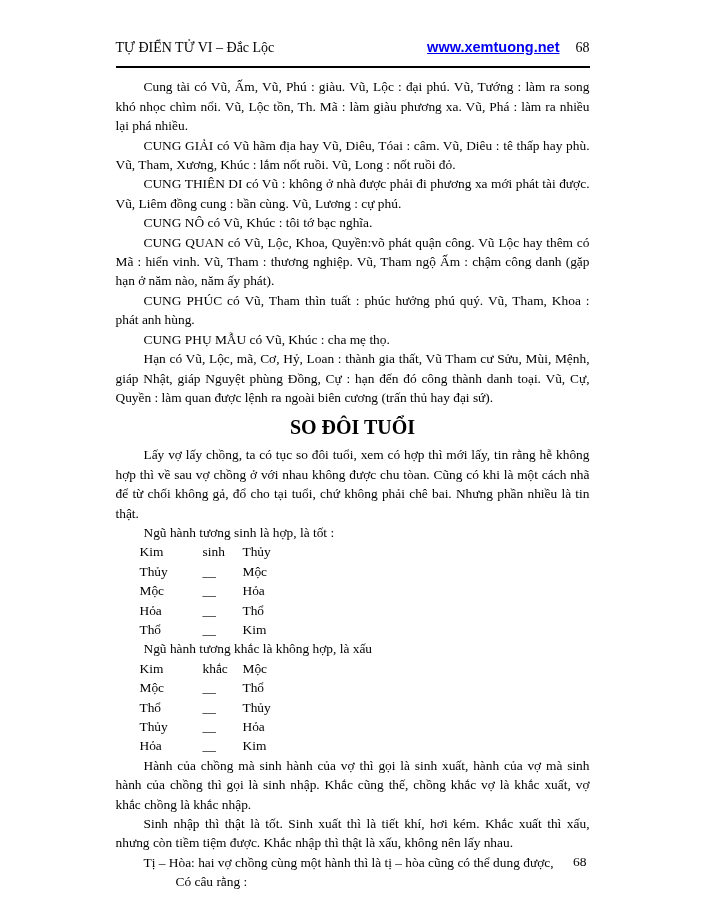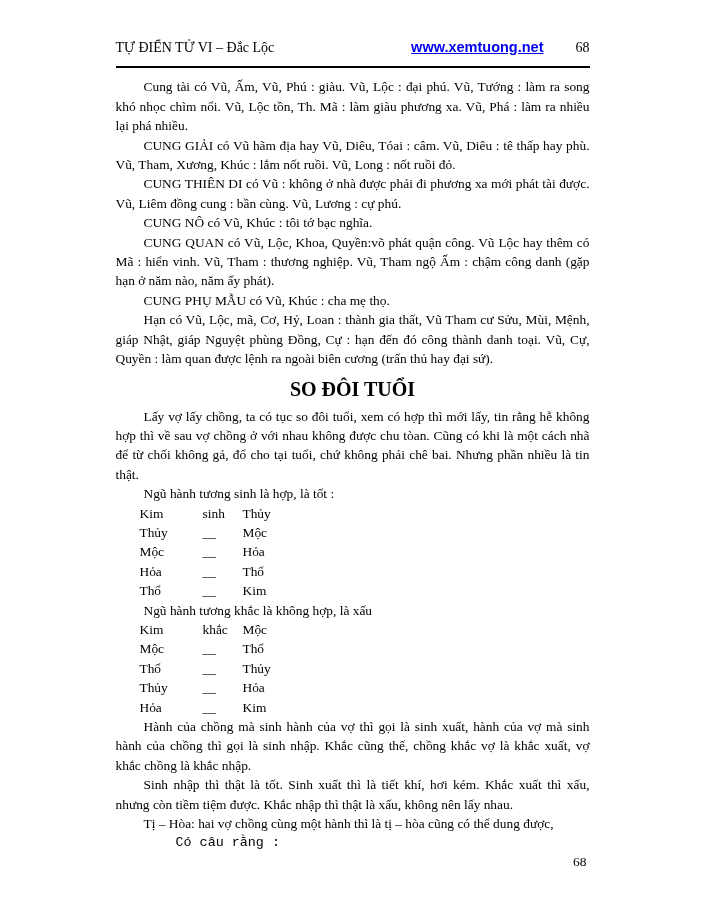--- a/index.html
+++ b/index.html
@@ -16,21 +16,21 @@
     line-height: 19.4px;
     padding: 38px 57px 0 57px;
     overflow: hidden;
   }
   .header-row {
     display: flex;
     justify-content: space-between;
     align-items: baseline;
     font-size: 14px;
   }
-  .header-right { display: flex; align-items: flex-start; gap: 32px; }
+  .header-right { display: flex; align-items: flex-start; gap: 16px; }
   .site-link {
     font-family: "Liberation Sans", "DejaVu Sans", sans-serif;
     font-weight: bold;
     color: #0000ee;
     text-decoration: underline;
     font-size: 14.5px;
     cursor: pointer;
   }
   .header-page { font-size: 14px; }
   .rule {
@@ -56,21 +56,21 @@
     line-height: 32px;
     font-family: "Liberation Serif", "DejaVu Serif", serif;
   }
   .hanh-row {
     display: flex;
     margin-left: 24px;
   }
   .hanh-row .c1 { width: 63px; }
   .hanh-row .c2 { width: 40px; }
   .hanh-row .c3 { flex: 1; }
-  p.quote-label { text-indent: 60px; font-family: Liberation Mono, monospace; }
+  p.quote-label { text-indent: 60px; }
   .footer-page {
     position: absolute;
     right: 60px;
     bottom: 42px;
     font-size: 13.5px;
   }
 </style>
 </head>
 <body>
 
@@ -84,20 +84,21 @@
     </span>
   </div>
 
   <hr class="rule">
 
   <p class="para">Cung tài có Vũ, Ấm, Vũ, Phú : giàu. Vũ, Lộc : đại phú. Vũ, Tướng : làm ra song khó nhọc chìm nổi. Vũ, Lộc tồn, Th. Mã : làm giàu phương xa. Vũ, Phá : làm ra nhiều lại phá nhiều.</p>
   <p class="para">CUNG GIẢI có Vũ hãm địa hay Vũ, Diêu, Tóai : câm. Vũ, Diêu : tê thấp hay phù. Vũ, Tham, Xương, Khúc : lắm nốt ruồi. Vũ, Long : nốt ruồi đỏ.</p>
   <p class="para">CUNG THIÊN DI có Vũ : không ở nhà được phải đi phương xa mới phát tài được. Vũ, Liêm đồng cung : bần cùng. Vũ, Lương : cự phú.</p>
   <p class="para">CUNG NÔ có Vũ, Khúc : tôi tớ bạc nghĩa.</p>
   <p class="para">CUNG QUAN có Vũ, Lộc, Khoa, Quyền:võ phát quận công. Vũ Lộc hay thêm có Mã : hiển vinh. Vũ, Tham : thương nghiệp. Vũ, Tham ngộ Ấm : chậm công danh (gặp hạn ở năm nào, năm ấy phát).</p>
+  <p class="para">CUNG PHÚC có Vũ, Tham thìn tuất : phúc hưởng phú quý. Vũ, Tham, Khoa : phát anh hùng.</p>
   <p class="para">CUNG PHỤ MẪU có Vũ, Khúc : cha mẹ thọ.</p>
   <p class="para">Hạn có Vũ, Lộc, mã, Cơ, Hỷ, Loan : thành gia thất, Vũ Tham cư Sửu, Mùi, Mệnh, giáp Nhật, giáp Nguyệt phùng Đồng, Cự : hạn đến đó công thành danh toại. Vũ, Cự, Quyền : làm quan được lệnh ra ngoài biên cương (trấn thủ hay đại sứ).</p>
 
   <div class="headings">
     <div class="section-title">SO ĐÔI TUỔI</div>
   </div>
 
   <p class="para">Lấy vợ lấy chồng, ta có tục so đôi tuổi, xem có hợp thì mới lấy, tin rằng hễ không hợp thì về sau vợ chồng ở với nhau không được chu tòan. Cũng có khi là một cách nhã để từ chối không gả, đổ cho tại tuổi, chứ không phải chê bai. Nhưng phần nhiều là tin thật.</p>
 
   <p class="para">Ngũ hành tương sinh là hợp, là tốt :</p>

